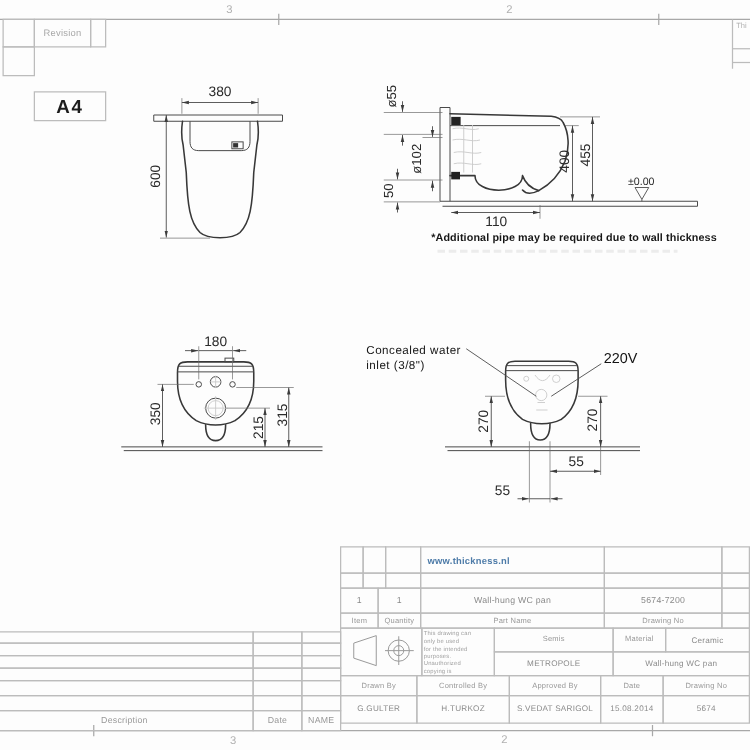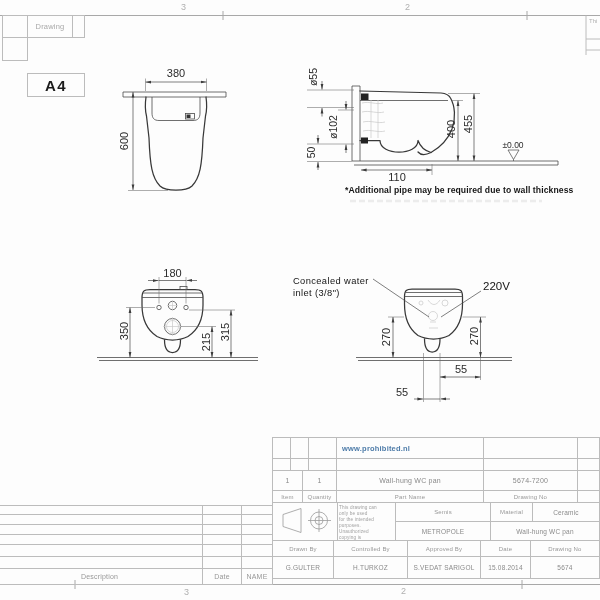--- a/index.html
+++ b/index.html
@@ -160,21 +160,21 @@
   </g>
 </svg>
 
 <div class="glabel" style="left:181px;top:2px;">3</div>
 <div class="glabel" style="left:405px;top:2px;">2</div>
 <div class="glabel" style="left:184px;top:587px;">3</div>
 <div class="glabel" style="left:401px;top:586px;">2</div>
 <div class="frag">Thi</div>
 
 <div class="cell" style="left:2px;top:15px;width:26px;height:23px;"></div>
-<div class="cell rev-label" style="left:27px;top:15px;width:46px;height:23px;">Drawing</div>
+<div class="cell rev-label" style="left:27px;top:15px;width:46px;height:23px;">Revision</div>
 <div class="cell" style="left:72px;top:15px;width:13px;height:23px;"></div>
 <div class="cell" style="left:2px;top:37px;width:26px;height:24px;"></div>
 <div class="cell a4" style="left:27px;top:37px;width:58px;height:24px;margin-top:36px;">A4</div>
 
 <div class="cell" style="left:-4px;top:505px;width:207px;height:10px;"></div>
 <div class="cell" style="left:202px;top:505px;width:40px;height:10px;"></div>
 <div class="cell" style="left:241px;top:505px;width:32px;height:10px;"></div>
 <div class="cell" style="left:-4px;top:514px;width:207px;height:11px;"></div>
 <div class="cell" style="left:202px;top:514px;width:40px;height:11px;"></div>
 <div class="cell" style="left:241px;top:514px;width:32px;height:11px;"></div>
@@ -190,21 +190,21 @@
 <div class="cell" style="left:-4px;top:556px;width:207px;height:13px;"></div>
 <div class="cell" style="left:202px;top:556px;width:40px;height:13px;"></div>
 <div class="cell" style="left:241px;top:556px;width:32px;height:13px;"></div>
 <div class="cell big" style="left:-4px;top:568px;width:207px;height:17px;">Description</div>
 <div class="cell big" style="left:202px;top:568px;width:40px;height:17px;">Date</div>
 <div class="cell big" style="left:241px;top:568px;width:32px;height:17px;">NAME</div>
 
 <div class="cell" style="left:272px;top:437px;width:19px;height:22px;"></div>
 <div class="cell" style="left:290px;top:437px;width:19px;height:22px;"></div>
 <div class="cell" style="left:308px;top:437px;width:29px;height:22px;"></div>
-<div class="cell www" style="left:336px;top:437px;width:148px;height:22px;">www.prohibited.nl</div>
+<div class="cell www" style="left:336px;top:437px;width:148px;height:22px;">www.thickness.nl</div>
 <div class="cell" style="left:483px;top:437px;width:95px;height:22px;"></div>
 <div class="cell" style="left:577px;top:437px;width:23px;height:22px;"></div>
 <div class="cell" style="left:272px;top:458px;width:19px;height:13px;"></div>
 <div class="cell" style="left:290px;top:458px;width:19px;height:13px;"></div>
 <div class="cell" style="left:308px;top:458px;width:29px;height:13px;"></div>
 <div class="cell" style="left:336px;top:458px;width:148px;height:13px;"></div>
 <div class="cell" style="left:483px;top:458px;width:95px;height:13px;"></div>
 <div class="cell" style="left:577px;top:458px;width:23px;height:13px;"></div>
 <div class="cell val big" style="left:272px;top:470px;width:31px;height:21px;">1</div>
 <div class="cell val big" style="left:302px;top:470px;width:35px;height:21px;">1</div>

